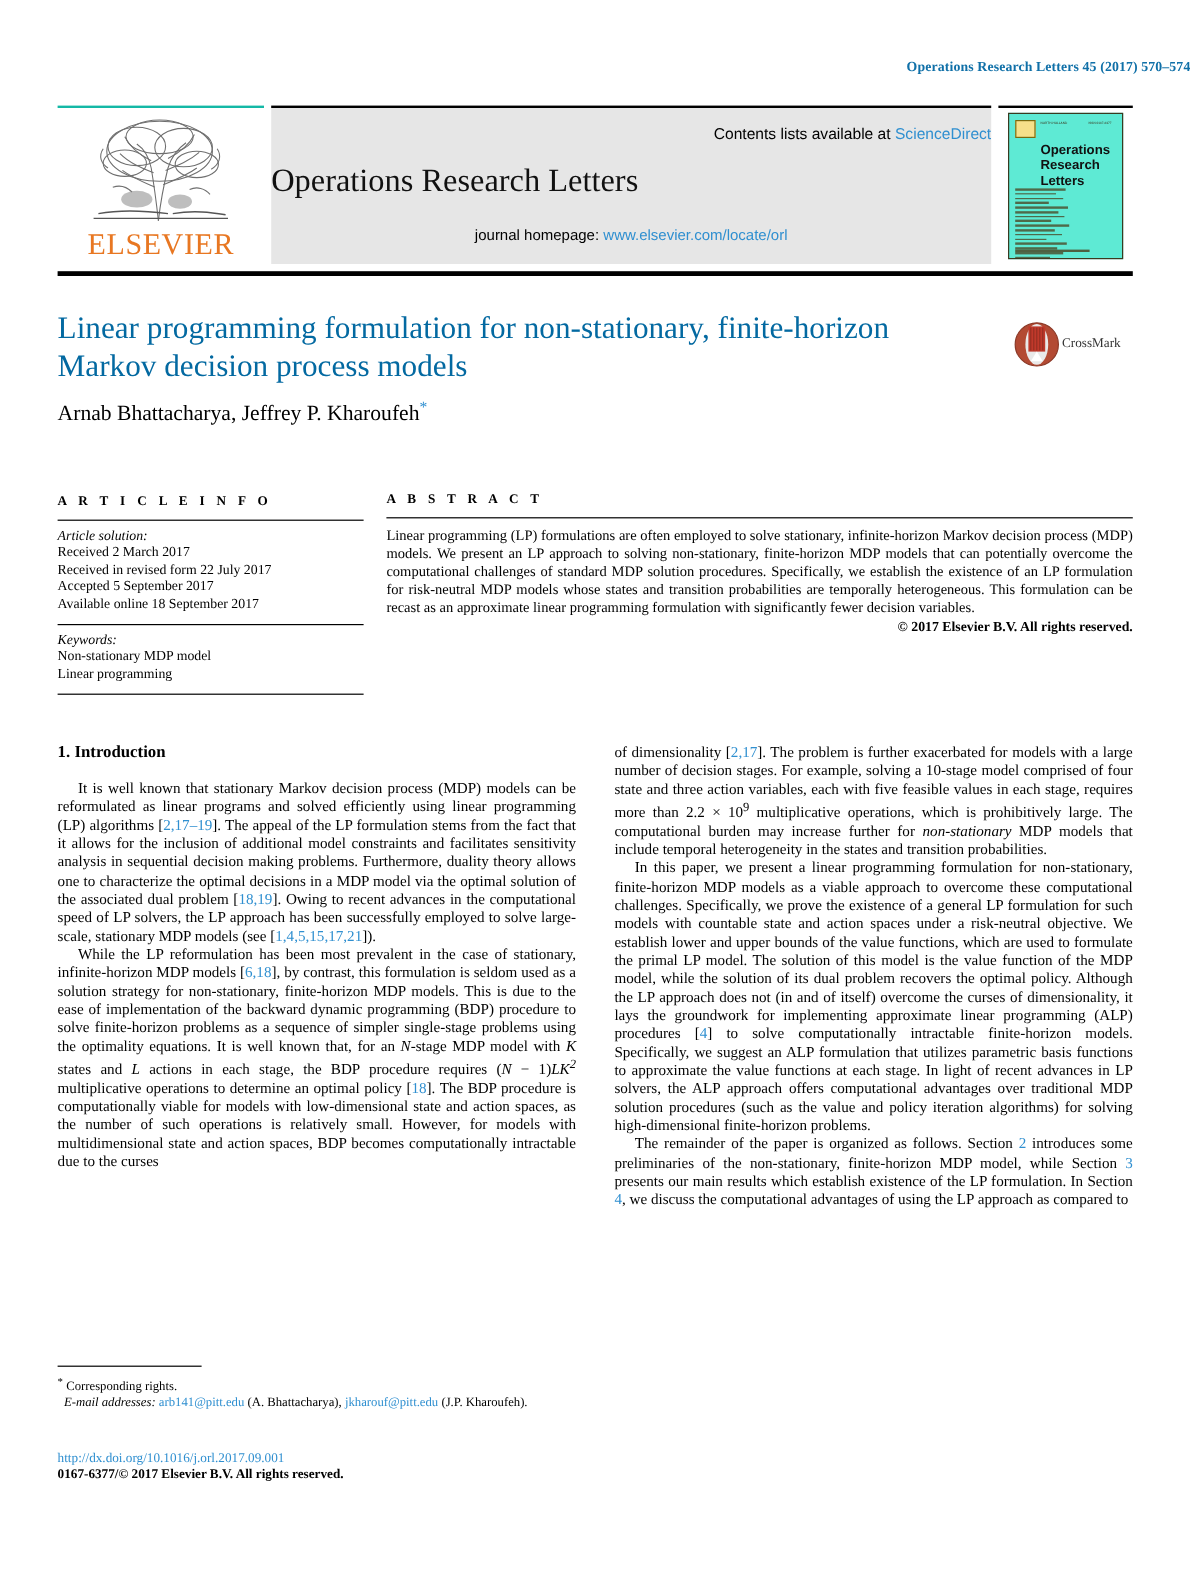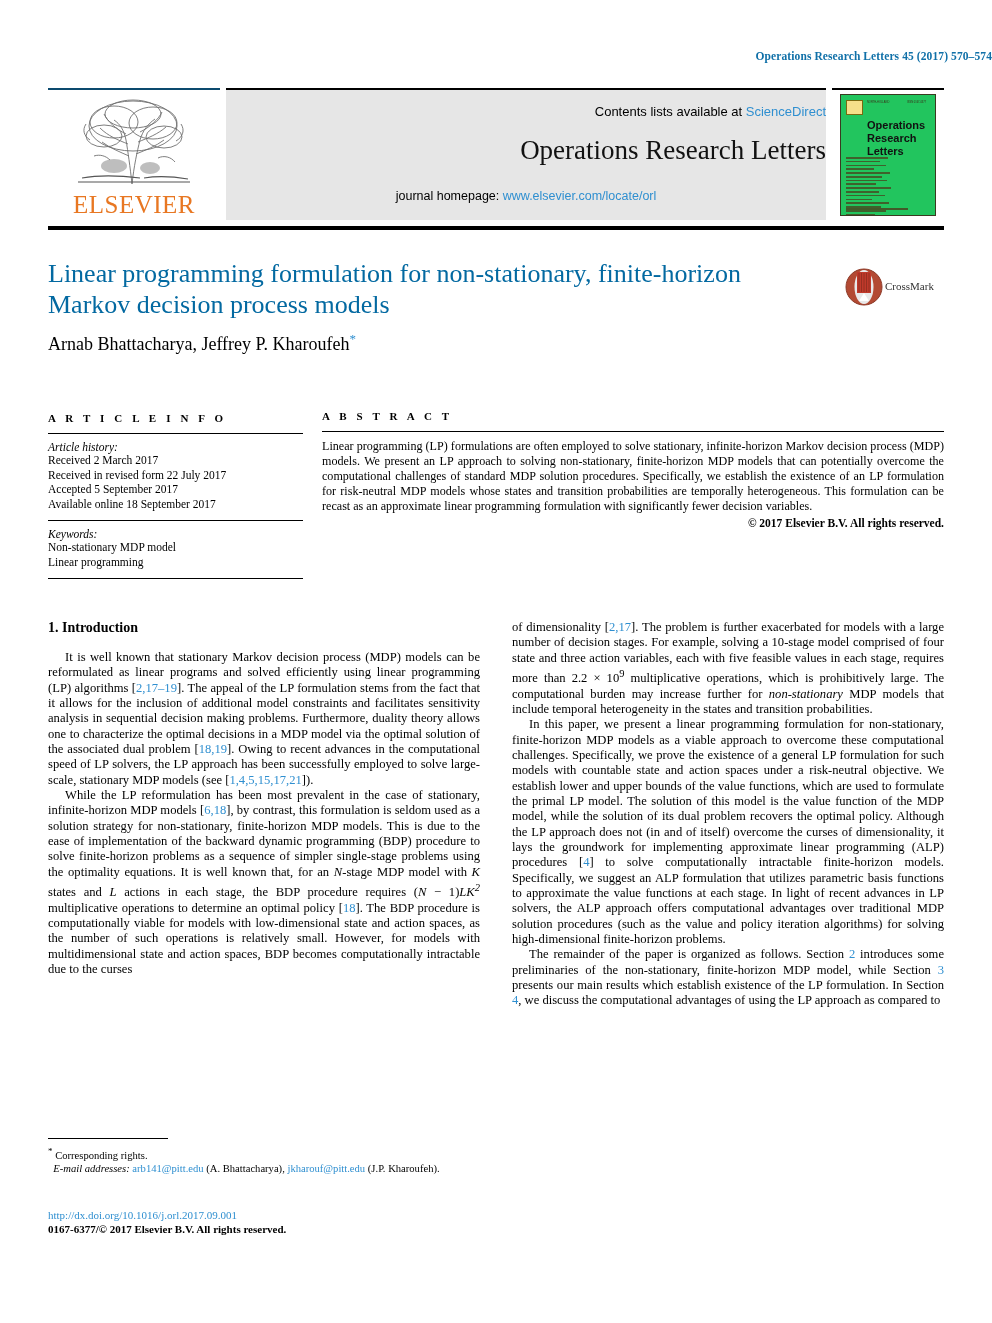--- a/index.html
+++ b/index.html
@@ -42,21 +42,21 @@
     left: 48px;
     top: 88px;
     width: 896px;
     height: 130px;
   }
   .elsevier-block {
     position: absolute;
     left: 0; top: 0;
     width: 172px;
     height: 130px;
-    border-top: 2px solid #0c4a6e;
+    border-top: 2px solid #14b8a6;
   }
   .tree-svg { position:absolute; left: 6px; top: 6px; }
   .elsevier-word {
     position: absolute;
     left: 0;
     bottom: 1px;
     width: 172px;
     text-align: center;
     font-family: "Liberation Serif", serif;
     font-size: 25px;
@@ -84,21 +84,21 @@
   }
   .contents-line a, .sd-link {
     color: #2f8fd0;
     text-decoration: none;
   }
   .journal-title-big {
     position: absolute;
     top: 45px;
     left: 0;
     width: 600px;
-    text-align: right;
+    text-align: left;
     font-family: "Liberation Serif", serif;
     font-size: 27px;
     color: #111;
   }
   .homepage-line {
     position: absolute;
     top: 99px;
     left: 0;
     width: 600px;
     text-align: center;
@@ -114,21 +114,21 @@
     top: 0;
     width: 112px;
     height: 130px;
     border-top: 2px solid #000;
     box-sizing: border-box;
   }
   .cover-inner {
     position: absolute;
     left: 8px; top: 4px;
     width: 96px; height: 122px;
-    background: #22c55e;
+    background: #5eead4;
     border: 1px solid #3a3a20;
     box-sizing: border-box;
     overflow: hidden;
   }
   .cover-logo-box {
     position: absolute;
     left: 5px; top: 5px;
     width: 17px; height: 15px;
     background: #f6e08a;
     border: 1px solid #7a6a10;
@@ -445,21 +445,21 @@
         <line x1="24" y1="5" x2="24" y2="24"></line>
       </g>
       <polygon points="19,25 14,33 24,33" fill="#ffffff"></polygon>
     </svg>
     <div class="crossmark-label">CrossMark</div>
   </div>
 
   <div class="info-col">
     <div class="sec-head">A R T I C L E   I N F O</div>
     <hr class="hr-mid">
-    <div class="hist-label">Article history:</div>
+    <div class="hist-label">Article solution:</div>
     <div class="hist-line">Received 2 March 2017</div>
     <div class="hist-line">Received in revised form 22 July 2017</div>
     <div class="hist-line">Accepted 5 September 2017</div>
     <div class="hist-line">Available online 18 September 2017</div>
     <hr class="hr-thin">
     <div class="kw-label">Keywords:</div>
     <div class="kw-line">Non-stationary MDP model</div>
     <div class="kw-line">Linear programming</div>
     <hr class="hr-thin">
   </div>

